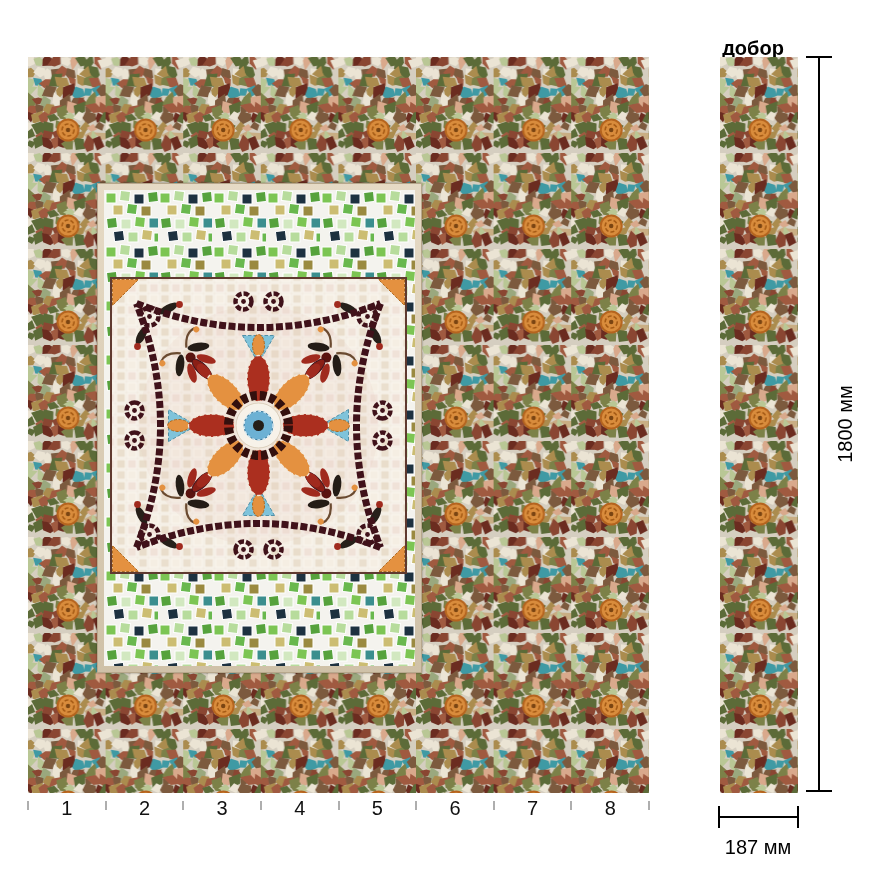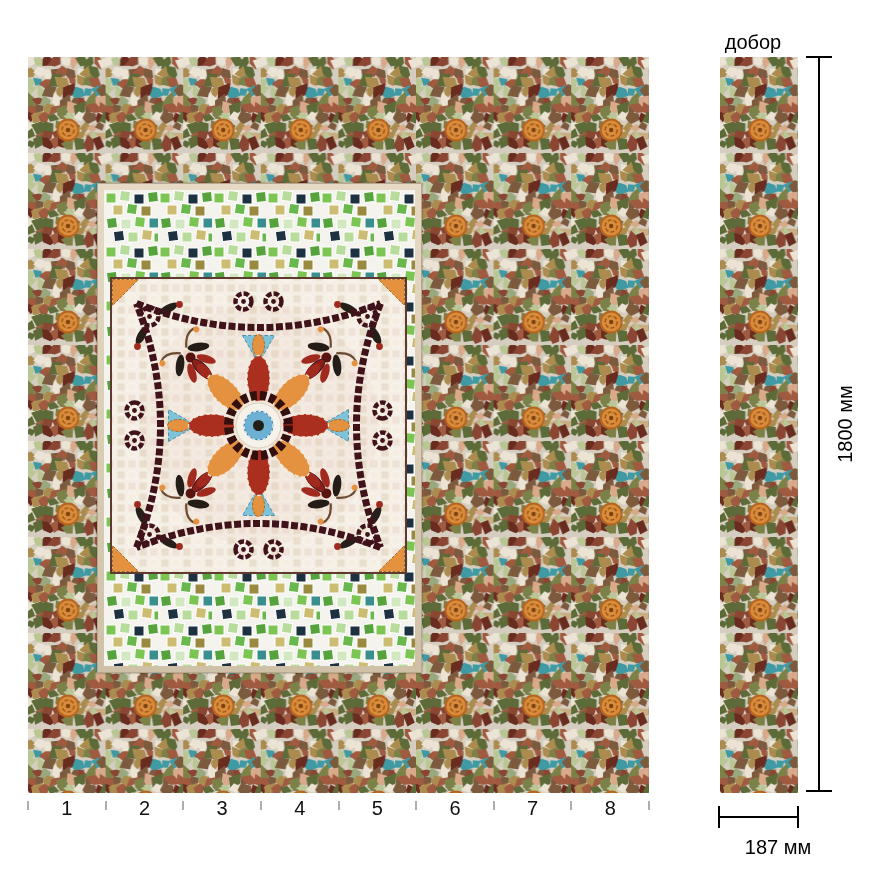--- a/index.html
+++ b/index.html
@@ -16,23 +16,23 @@
   .inset{position:absolute;left:69px;top:126px;width:325px;height:490px;
          background:linear-gradient(180deg,#e6dac5,#cfc1a8);
          box-shadow:inset 0 0 0 1px #b7a78c, 0 0 2px rgba(0,0,0,.4);
          padding:7px;box-sizing:border-box;}
   .bandwrap{position:relative;width:100%;height:100%;}
   .medallion{position:absolute;left:6px;top:87px;width:293px;height:293px;
              border:2px solid #5f3a30;background:#efe7da;}
 
   
   .lbl{position:absolute;font-size:20px;line-height:1.1;white-space:nowrap;}
-  .dobor-label{left:753px;top:31px;transform:translateX(-50%);}
+  .dobor-label{left:753px;top:37px;transform:translateX(-50%);font-weight:bold;}
   .v-dim-label{left:845px;top:424px;transform:translate(-50%,-50%) rotate(-90deg);}
-  .h-dim-label{left:758px;top:847px;transform:translate(-50%,-50%);margin-left:20px;}
+  .h-dim-label{left:758px;top:847px;transform:translate(-50%,-50%);}
   .dim{position:absolute;background:#000;}
   .v-line{left:818px;top:57px;width:2px;height:735px;}
   .v-cap-top{left:806px;top:56px;width:26px;height:2px;}
   .v-cap-bottom{left:806px;top:790px;width:26px;height:2px;}
   .h-line{left:719px;top:816px;width:80px;height:2px;}
   .h-cap-left{left:718px;top:806px;width:2px;height:22px;}
   .h-cap-right{left:797px;top:806px;width:2px;height:22px;}
 
   
   .ruler{position:absolute;left:28px;top:797px;width:621px;height:26px;}

